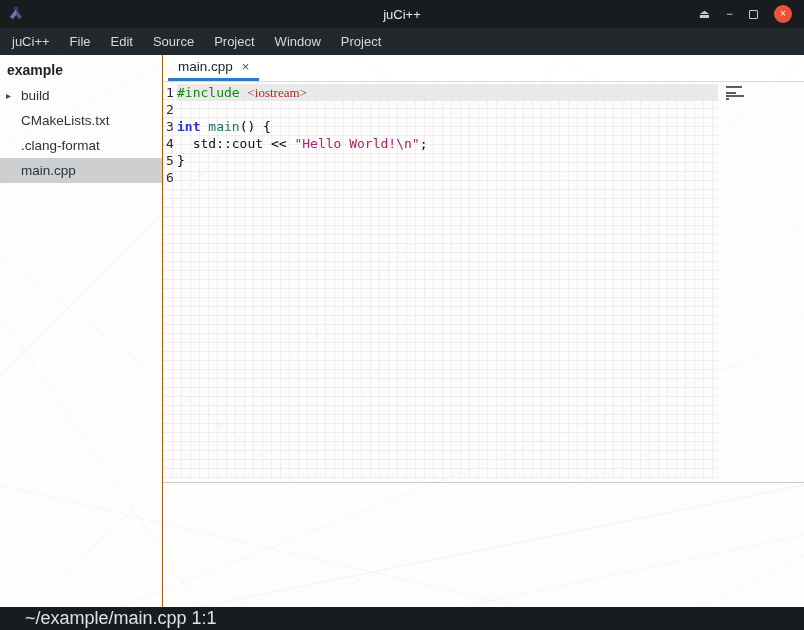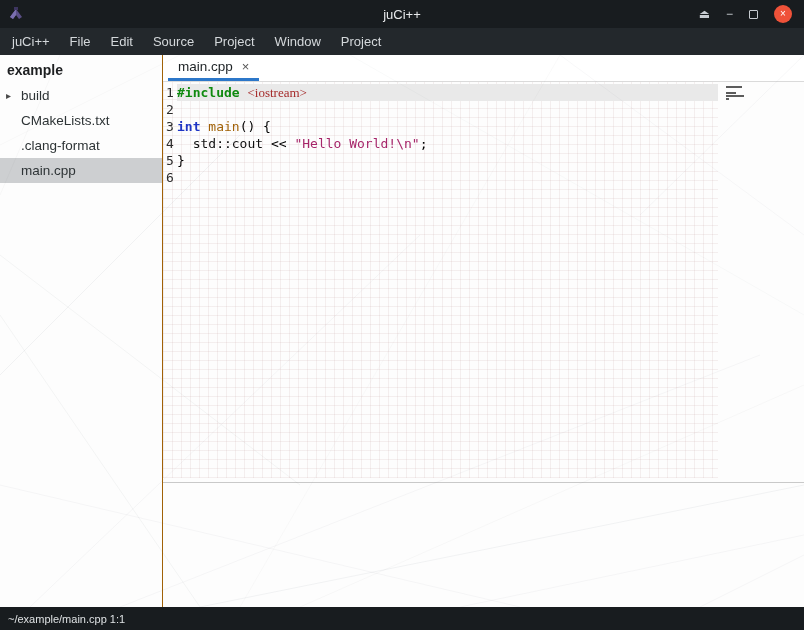--- a/index.html
+++ b/index.html
@@ -44,34 +44,34 @@
   .editor { height:401px; flex:none; position:relative; border-bottom:1px solid #c9c9c9;
             font-family:"DejaVu Sans Mono", monospace; font-size:13px; line-height:17px; padding-top:2px; }
   .grid { position:absolute; left:0; top:0; height:396px; width:calc(100% - 86px); z-index:0;
           background-image:
             repeating-linear-gradient(0deg,  rgba(195,160,160,0.16) 0 1px, transparent 1px 9px),
             repeating-linear-gradient(90deg, rgba(195,160,160,0.16) 0 1px, transparent 1px 9px); }
   .code-line { display:flex; position:relative; z-index:1; }
   .gutter { flex:none; width:14px; padding-left:3px; color:#2c2c2c; }
   .code-text { flex:1; white-space:pre; margin-right:86px; }
   .code-line.current .code-text { background:#e9e9e9; }
-  .preproc { color:#0f8a0f; font-weight:bold; }
+  .preproc { color:#0f8a0f; font-weight:normal; }
   .inc { color:#a52a2a;font-family:Liberation Serif, serif; }
   .str { color:#a6266a; }
   .kw { color:#1f35c4; font-weight:bold; }
-  .fn { color:#a16207; }
+  .fn { color:#0f766e; }
   .ns { color:#111; font-weight:normal; }
   .minimap { position:absolute; top:4px; right:57px; width:21px; display:flex; flex-direction:column; gap:1px; z-index:1; }
   .mm-bar { height:2px; background:#2e2e2e; opacity:.78; }
 
   .bottom-panel { flex:1; background:transparent; }
 
   
-  .statusbar { height:23px; flex:none; background:#181c1f; color:#dee1e3; font-size:11px;
-               display:flex; align-items:center; padding-left:8px; }
+  .statusbar { height:23px; flex:none; background:#181c1f; color:#dee1e3; font-size:18px;
+               display:flex; align-items:center; padding-left:25px; }
 </style>
 </head>
 <body>
 
 <div class="window">
 
   <div class="titlebar">
     <div class="app-icon">
       <svg width="16" height="16" viewBox="0 0 16 16">
         <path d="M2 11 L8 3 L14 11 L11 13 L8 9 L5 13 Z" fill="#5a4f86"></path>

